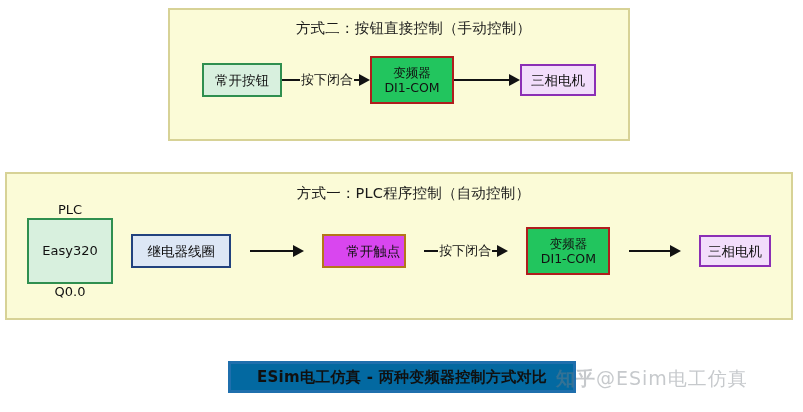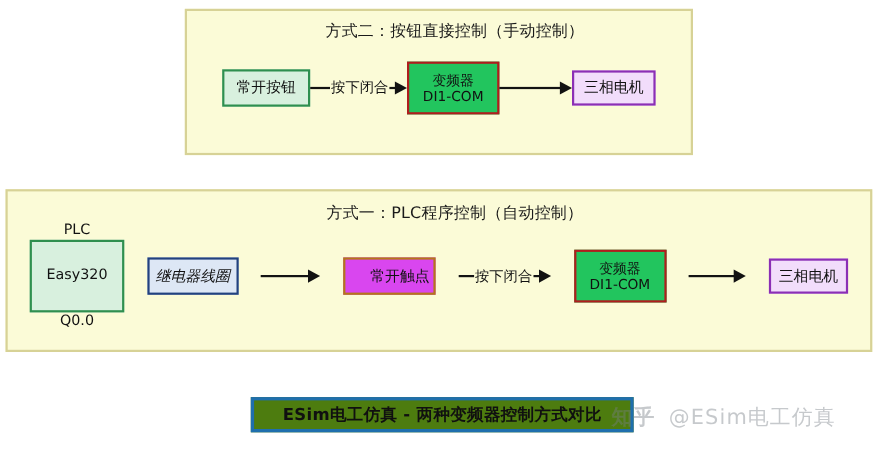--- a/index.html
+++ b/index.html
@@ -92,21 +92,21 @@
   }
   .node .line { display: block; }
 
   .node-green  { border-color: #2f8f4f; background: #d8f0de; }
   .node-blue   { border-color: #22427e; background: #dde7f5; }
   .node-orange { border-color: #b4761a; background: #d946ef; padding-left: 28px; }
   .node-red    { border-color: #b01d1d; background: #22c55e; }
   .node-purple { border-color: #8b2fb5; background: #f2ddfb; }
 
   #node-plc      { width: 86px; height: 66px; font-size: 13px; gap: 25px; }
-  #node-relay    { width: 83px; height: 34px; font-style: italic; }
+  #node-relay    { width: 100px; height: 34px; }
   #node-contact  { width: 84px; height: 34px; }
   #node-vfd-auto { width: 84px; height: 48px; font-size: 12.5px; }
   #node-motor-auto { width: 72px; height: 32px; }
 
   #node-button   { width: 80px; height: 34px; }
   #node-vfd-man  { width: 84px; height: 48px; font-size: 12.5px; }
   #node-motor-man { width: 76px; height: 32px; }
 
   
   .connector {
@@ -146,21 +146,21 @@
   .c-auto-f .conn-line { width: 42px; }
 
   
   #caption-bar {
     position: absolute;
     left: 228px;
     top: 361px;
     width: 348px;
     height: 32px;
     box-sizing: border-box;
-    background: #4d7c0f;
+    background: #0369a1;
     border: 3px solid #1f6fad;
     display: flex;
     align-items: center;
     justify-content: center;
     overflow: hidden;
   }
   #caption-text {
     font-family: "DejaVu Sans", "Liberation Sans", sans-serif;
     font-size: 15px;
     font-weight: bold;
@@ -174,21 +174,21 @@
     position: absolute;
     left: 556px;
     top: 366px;
     font-family: "DejaVu Sans", "Liberation Sans", sans-serif;
     font-size: 19px;
     color: rgba(120, 126, 134, 0.42);
     white-space: nowrap;
     letter-spacing: 1px;
     pointer-events: none;
   }
-  #watermark .wm-logo { font-weight: bold; margin-right: 12px; }
+  #watermark .wm-logo { font-weight: bold; margin-right: 0; }
 </style>
 </head>
 <body>
 
 <div class="panel" id="panel-manual">
 
   <div class="panel-title">方式二：按钮直接控制（手动控制）</div>
 
   <div class="flow-row" id="flow-manual">
 

